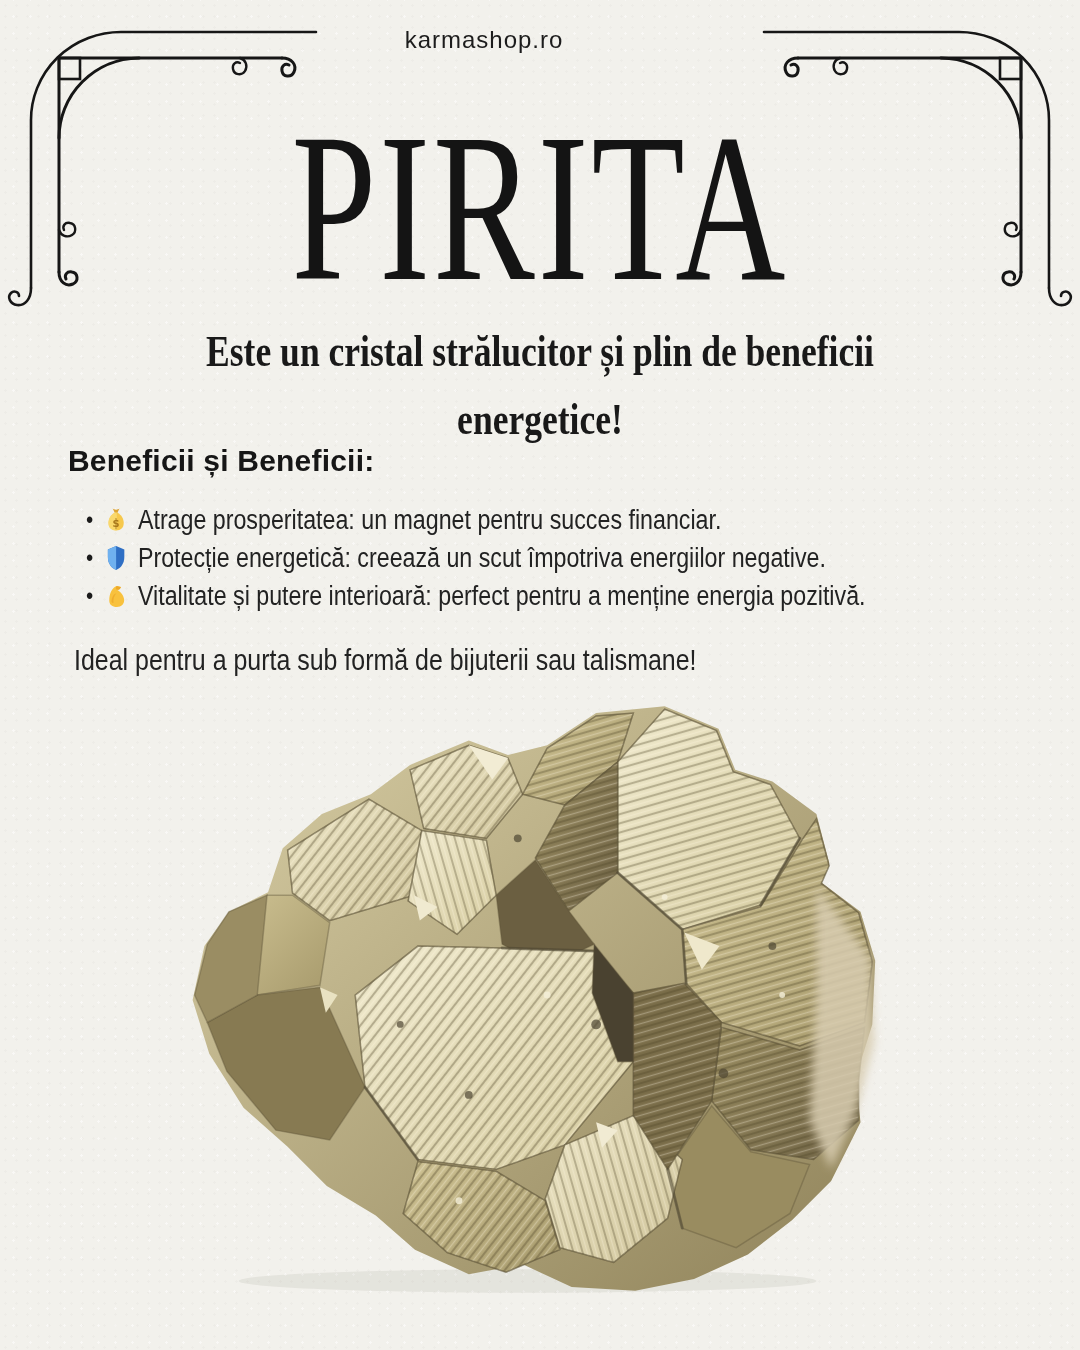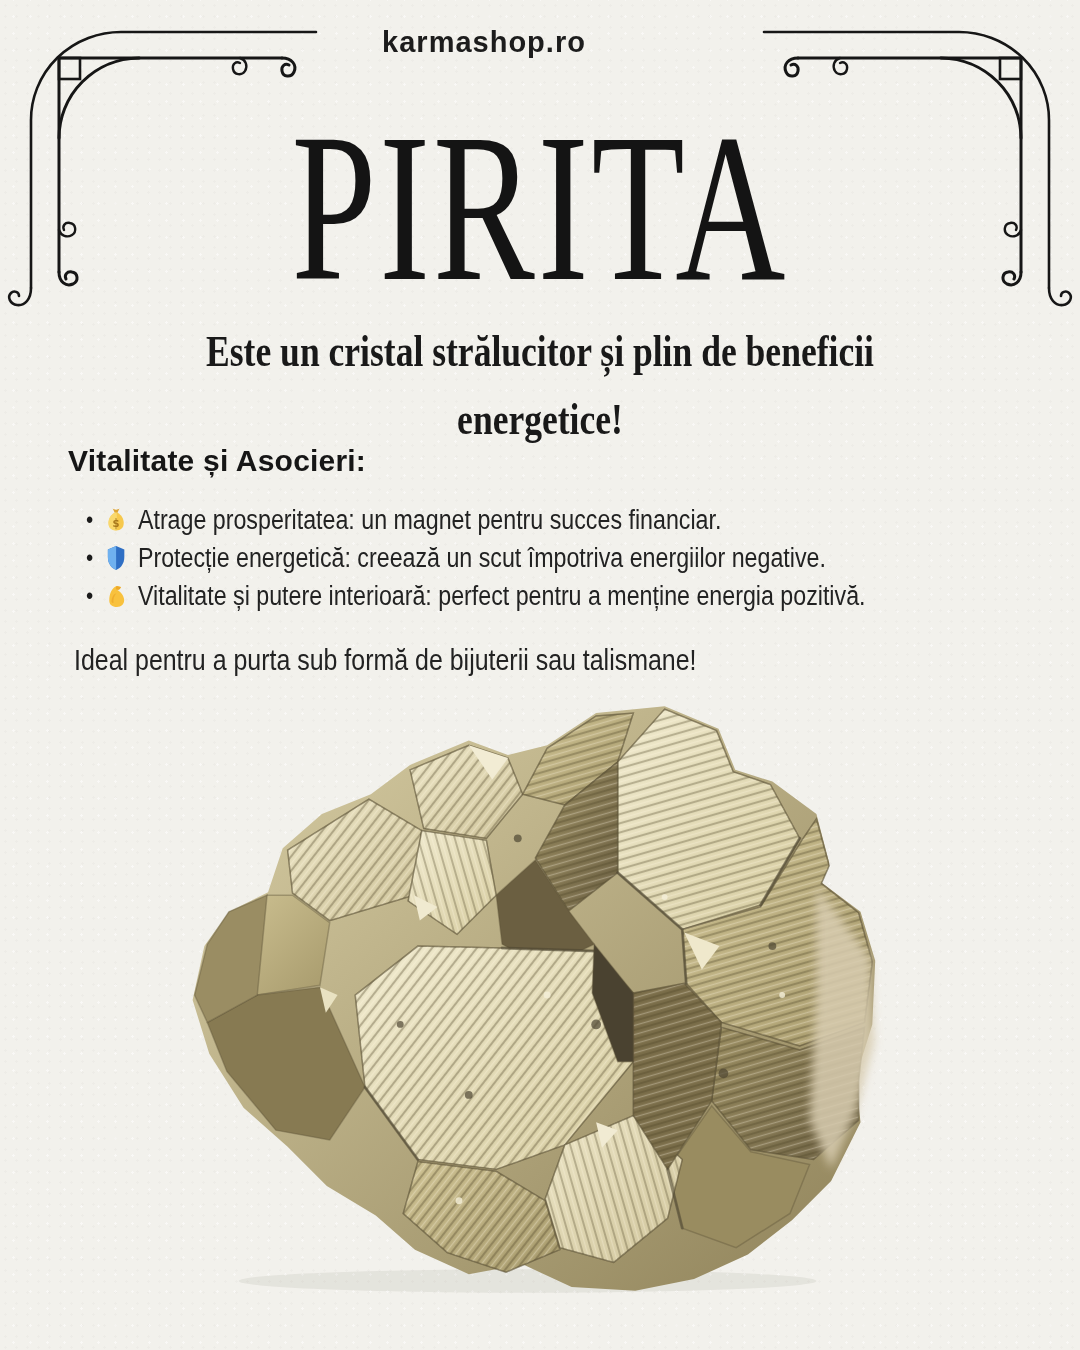--- a/index.html
+++ b/index.html
@@ -12,21 +12,21 @@
     background-size:11px 11px, 17px 17px;
     background-position:0 0, 5px 8px;
     font-family:"Liberation Sans","DejaVu Sans",sans-serif;
     color:#1b1b1b;
   }
   .corner{position:absolute;top:0;width:330px;height:330px;}
   .corner-left{left:0;}
   .corner-right{right:0;transform:scaleX(-1);}
   .brand{
     position:absolute;top:26px;left:0;width:968px;text-align:center;
-    font-size:29px;font-weight:700;letter-spacing:1px;color:#1c1c1c;
+    font-size:24px;font-weight:400;letter-spacing:1px;color:#1c1c1c;
   }
   .title{
     position:absolute;top:102px;left:0;width:1080px;text-align:center;
     font-family:"Liberation Serif","DejaVu Serif",serif;
     font-size:212px;line-height:1;font-weight:500;color:#141414;
     transform:scaleX(0.72);transform-origin:540px 50%;
     letter-spacing:4px;white-space:nowrap;
   }
   .subtitle{
     position:absolute;top:318px;left:0;width:1080px;text-align:center;
@@ -92,21 +92,21 @@
 
 <div class="brand">karmashop.ro</div>
 
 <div class="title">PIRITA</div>
 
 <div class="subtitle">
   <div>Este un cristal strălucitor și plin de beneficii</div>
   <div>energetice!</div>
 </div>
 
-<div class="section-heading">Vitalitate și Asocieri:</div>
+<div class="section-heading">Beneficii și Beneficii:</div>
 
 <ul class="benefits">
   <li class="benefit">
     <span class="dot">•</span>
     <svg class="emoji" viewBox="0 0 24 24" aria-hidden="true">
       <path d="M8.6 2.2 C10.2 3.5 13.8 3.5 15.4 2.2 L13.2 6 L10.8 6 Z" fill="#dca435"></path>
       <path d="M10.8 5.6 C6.4 7.8 4.4 11 4.4 14.6 C4.4 18.6 7.4 21 12 21 C16.6 21 19.6 18.6 19.6 14.6 C19.6 11 17.6 7.8 13.2 5.6 Z" fill="#f6c84c"></path>
       <path d="M10.8 5.6 C6.4 7.8 4.4 11 4.4 14.6 C4.4 18.6 7.4 21 12 21 C13.4 21 12.6 5.6 12.6 5.6 Z" fill="#fadd77" opacity="0.75"></path>
       <text x="12" y="17.6" text-anchor="middle" font-size="10" font-weight="bold" fill="#a8781c" font-family="'DejaVu Sans',sans-serif">$</text>
     </svg>

